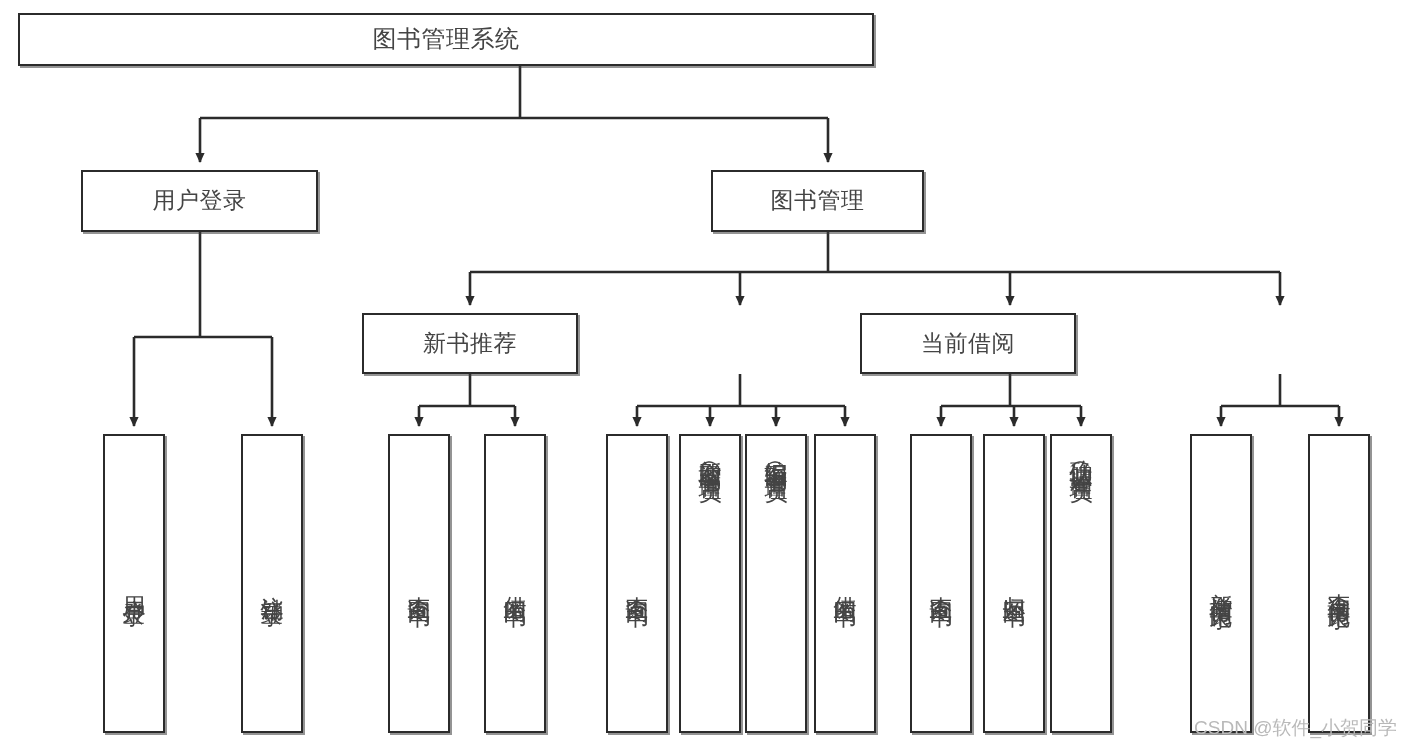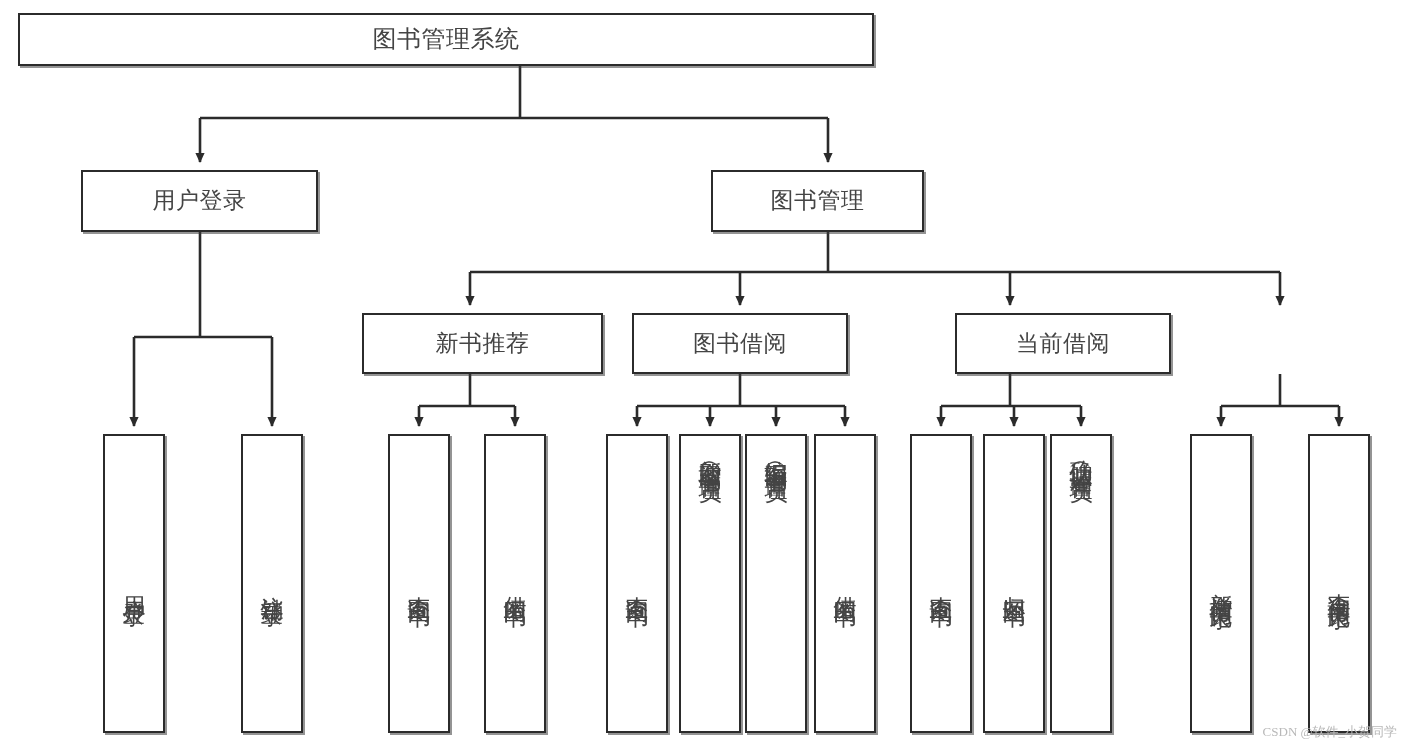--- a/index.html
+++ b/index.html
@@ -64,25 +64,25 @@
     line-height: 1;
   }
   .node.v.center {
     align-items: center;
     padding-top: 0;
   }
   .watermark {
     position: absolute;
     right: 8px;
     bottom: 6px;
-    font-size: 13px;
+    font-size: 19px;
     color: #b9b9b9;
     z-index: 5;
     white-space: nowrap;
-    font-family: Liberation Serif, serif;
+    font-family: Liberation Sans, sans-serif;
   }
 </style>
 </head>
 <body>
 
 <div id="canvas">
 
   <svg id="edges" viewBox="0 0 1405 747">
     <defs>
       <marker id="arrow" markerWidth="11" markerHeight="11" refX="9" refY="5.2" orient="auto" markerUnits="userSpaceOnUse">
@@ -139,27 +139,24 @@
     <span class="label">图书管理系统</span>
   </div>
 
   <div class="node h" style="left:81px; top:170px; width:237px; height:62px;">
     <span class="label">用户登录</span>
   </div>
   <div class="node h" style="left:711px; top:170px; width:213px; height:62px;">
     <span class="label">图书管理</span>
   </div>
 
-  <div class="node h" style="left:362px; top:313px; width:241px; height:61px;">
+  <div class="node h" style="left:362px; top:313px; width:216px; height:61px;">
     <span class="label">新书推荐</span>
   </div>
-  <div class="node h" style="left:632px; top:313px; width:216px; height:61px;">
-    <span class="label">图书借阅</span>
-  </div>
-  <div class="node h" style="left:955px; top:313px; width:216px; height:61px;">
+  <div class="node h" style="left:860px; top:313px; width:216px; height:61px;">
     <span class="label">当前借阅</span>
   </div>
 
   <div class="node v center" style="left:103px; top:434px; width:62px; height:299px;">
     <span class="label">用户登录</span>
   </div>
   <div class="node v center" style="left:241px; top:434px; width:62px; height:299px;">
     <span class="label">注销登录</span>
   </div>
 

